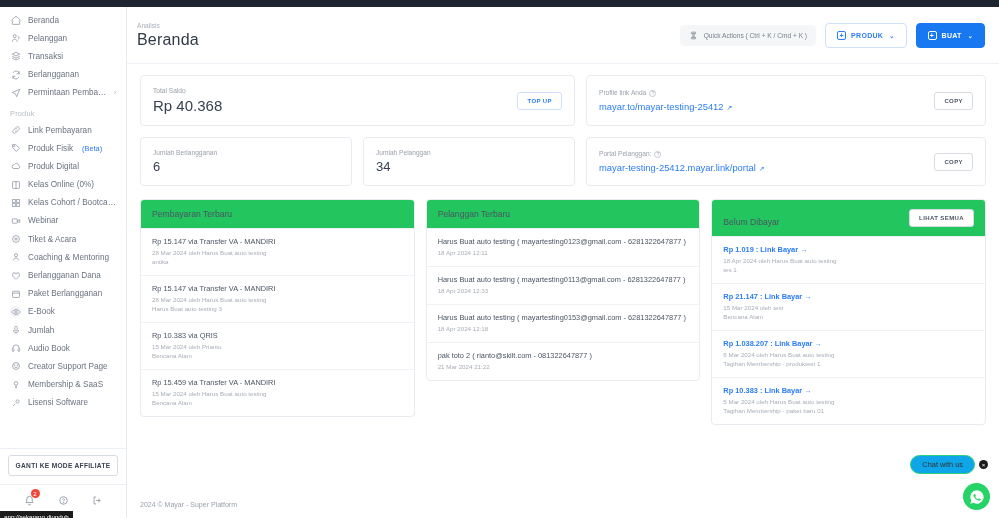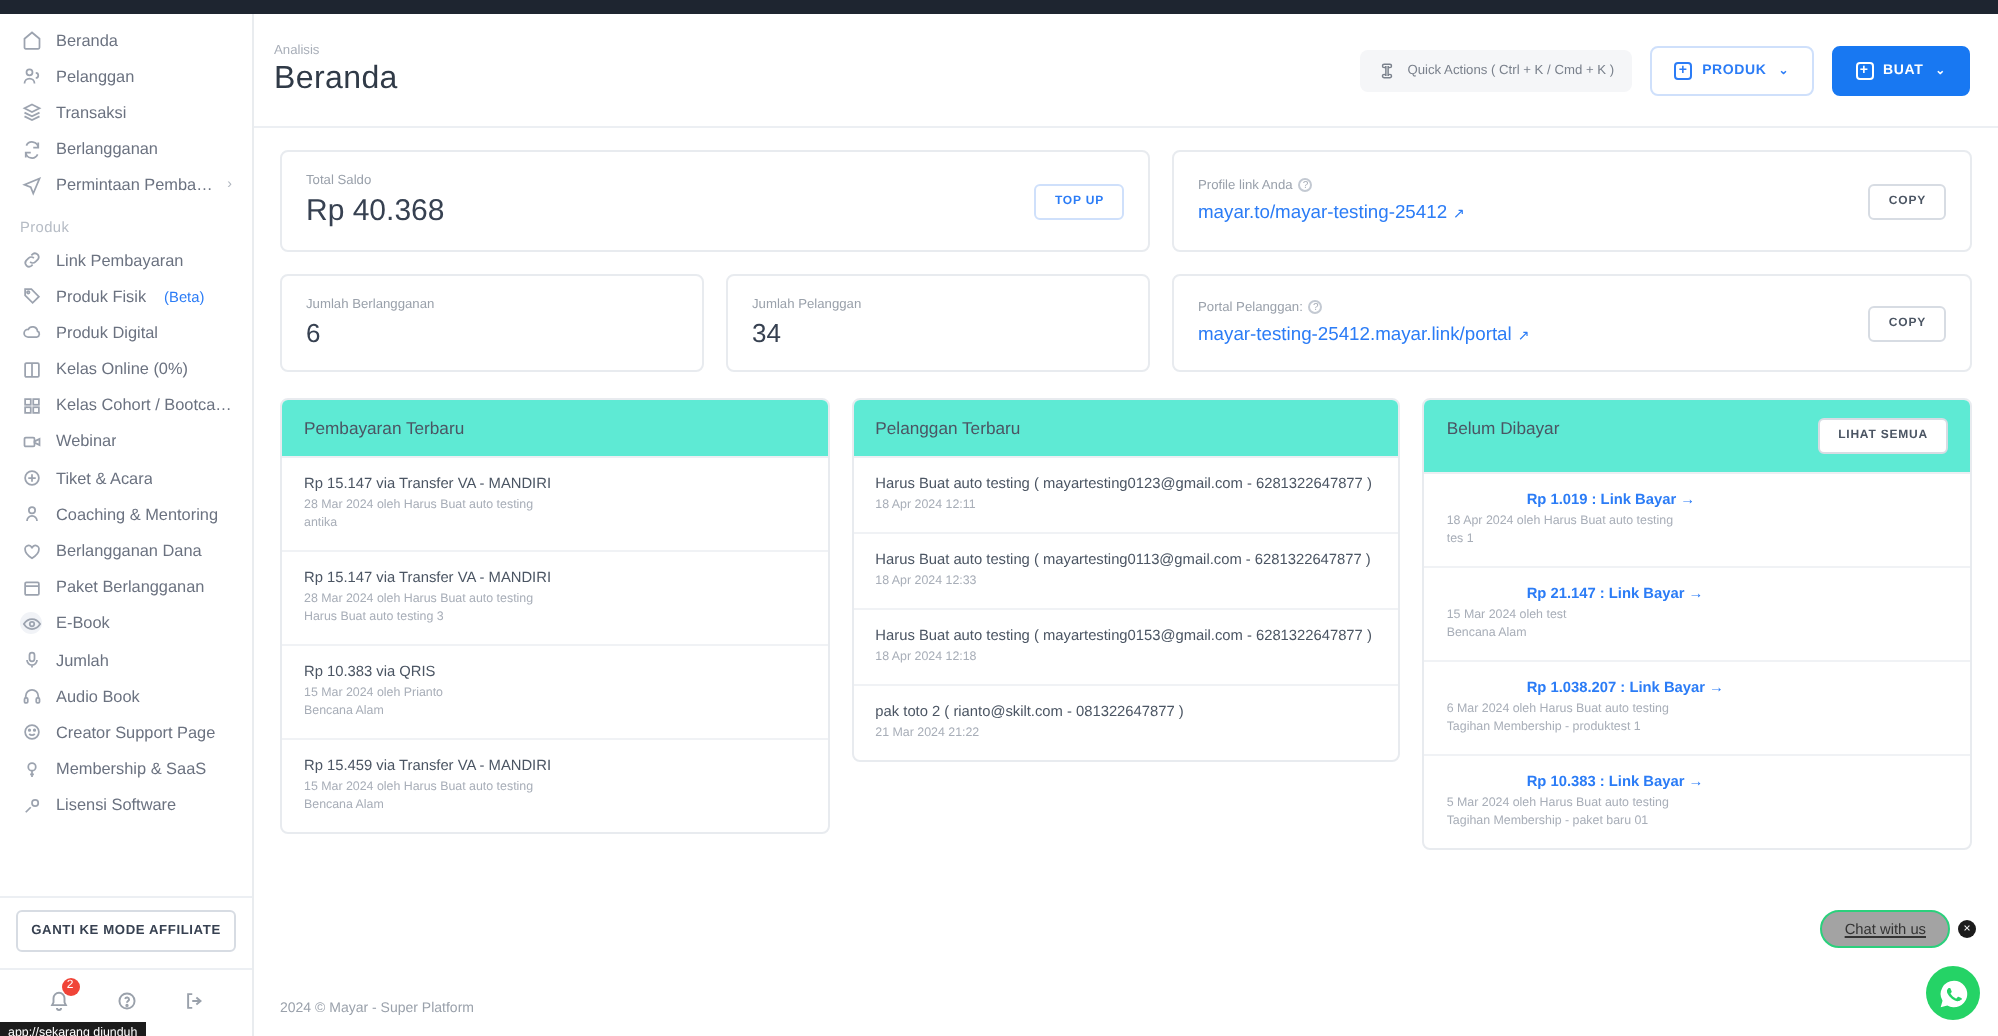--- a/index.html
+++ b/index.html
@@ -112,37 +112,37 @@
   .link-blue { color: #2b7cf6; font-size: 9.4px; text-decoration: none; }
   .link-blue .ext { font-size: 7px; margin-left: 3px; }
   .info-i {
     display: inline-flex; width: 7px; height: 7px; border: 1px solid #c3c9d2;
     border-radius: 50%; align-items: center; justify-content: center;
     font-size: 5px; color: #a8aeb8; margin-left: 3px; vertical-align: middle;
   }
 
   .panel { flex: 1; border: 1px solid #e8ebef; border-radius: 4px; overflow: hidden; background: #fff; }
   .panel-head {
-    background: #5eead4; border-bottom: 1px solid #eceff3; padding: 9px 11px;
-    display: flex; align-items: flex-start; justify-content: space-between;
+    background: #22c55e; border-bottom: 1px solid #eceff3; padding: 9px 11px;
+    display: flex; align-items: flex-end; justify-content: space-between;
   }
   .panel-title { font-size: 8.6px; color: #4b5563; }
   .panel-body { padding: 0; }
   .item { padding: 8px 11px; border-bottom: 1px solid #f0f2f5; }
   .item:last-child { border-bottom: none; }
   .item-title { font-size: 7.4px; color: #4b5563; margin-bottom: 3px; }
-  .item-title.blue { color: #2b7cf6; font-weight: 700; margin-left: 40px; }
+  .item-title.blue { color: #2b7cf6; font-weight: 700; }
   .item-sub { font-size: 6.2px; color: #a8aeb8; line-height: 1.45; }
 
   .footer { padding: 8px 13px 10px 13px; font-size: 7px; color: #9aa1ab; }
 
   .chat-widget { position: absolute; right: 11px; bottom: 44px; display: flex; align-items: center; gap: 4px; }
   .chat-bubble {
-    border: 1px solid #2bd07c; border-radius: 11px; background: #a3a3a3;
-    padding: 4px 11px; font-size: 7.4px; color: #333; cursor: pointer; text-decoration: underline;
+    border: 1px solid #2bd07c; border-radius: 11px; background: #0ea5e9;
+    padding: 4px 11px; font-size: 7.4px; color: #333; cursor: pointer;
   }
   .chat-close {
     width: 9px; height: 9px; border-radius: 50%; background: #1c1c1c; color: #fff;
     font-size: 6px; display: flex; align-items: center; justify-content: center; cursor: pointer;
   }
   .wa-btn {
     position: absolute; right: 9px; bottom: 8px; width: 27px; height: 27px;
     border-radius: 50%; background: #25d366; display: flex; align-items: center;
     justify-content: center; cursor: pointer;
   }

